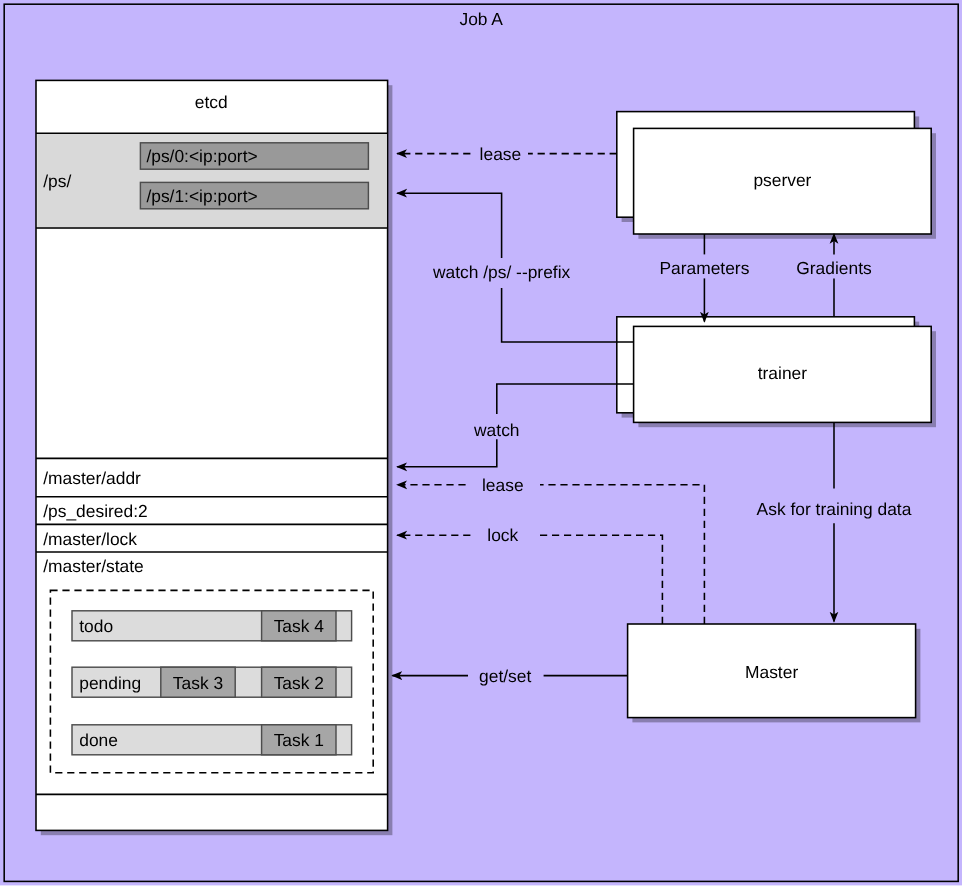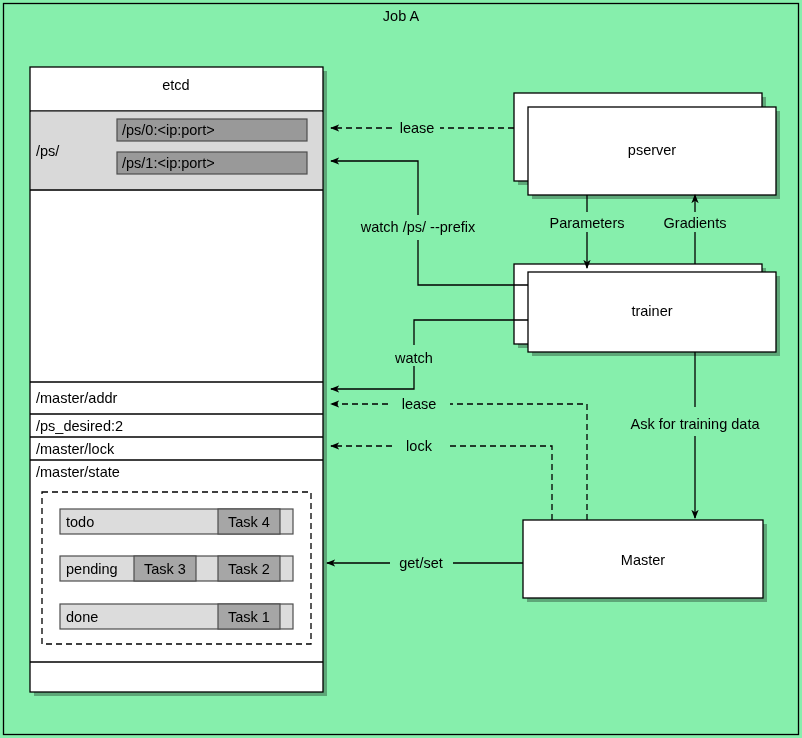--- a/index.html
+++ b/index.html
@@ -7,21 +7,21 @@
     padding: 0;
     background: #ffffff;
   }
   body {
     font-family: "Liberation Sans", sans-serif;
   }
   #canvas {
     position: relative;
     width: 802px;
     height: 738px;
-    background: #86efac;
+    background: #c4b5fd;
     overflow: hidden;
   }
   #diagram {
     position: absolute;
     top: 0;
     left: 0;
     width: 802px;
     height: 738px;
   }
   .dtext {

